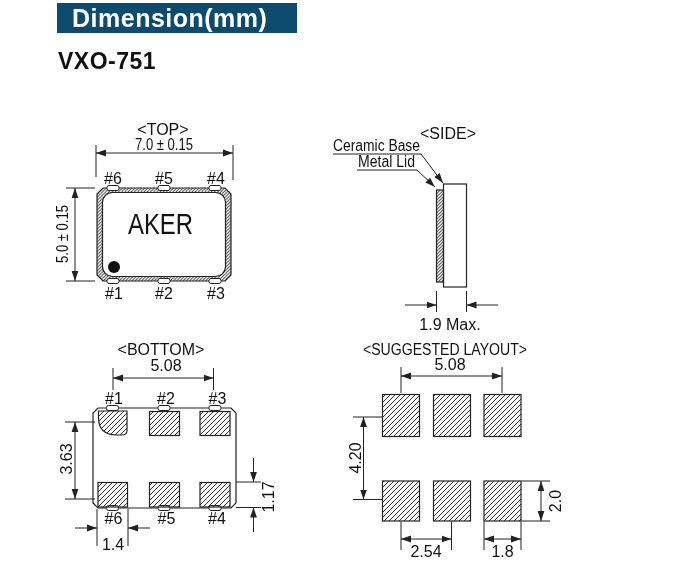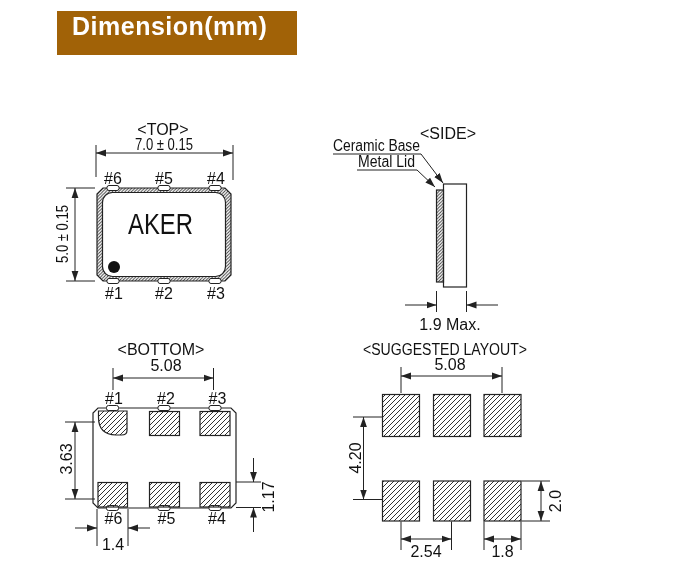--- a/index.html
+++ b/index.html
@@ -1,35 +1,36 @@
 <!DOCTYPE html>
 <html><head>
 <meta charset="utf-8">
 <style>
   html,body{margin:0;padding:0;background:#ffffff;}
   #stage{position:relative;width:693px;height:569px;background:#fff;overflow:hidden;
          font-family:"Liberation Sans",sans-serif;}
-  .header-bar{position:absolute;left:57px;top:11px;width:240px;height:44px;background:#a16207;}
+  .header-bar{position:absolute;left:57px;top:3px;width:240px;height:30px;background:#0c4a6e;}
   .header-bar span{display:block;color:#ffffff;font-weight:bold;font-size:25px;line-height:30px;
                    padding-left:15px;letter-spacing:0.5px;}
   .model{position:absolute;left:58px;top:48px;color:#111;font-weight:bold;font-size:23px;letter-spacing:0.5px;}
   svg{position:absolute;left:0;top:0;}
   .lbl{font-family:"Liberation Sans",sans-serif;font-size:16px;fill:#111;}
   .brand{font-family:"Liberation Sans",sans-serif;font-size:30px;fill:#111;}
   .obj{stroke:#222;stroke-width:1.2;}
   .dim{stroke:#222;stroke-width:1;}
 </style>
 </head>
 <body>
 
 <div id="stage">
 
   <div class="header-bar">
     <span>Dimension(mm)</span>
   </div>
+  <div class="model">VXO-751</div>
 
   <svg width="693" height="569" viewBox="0 0 693 569">
     <defs>
       <pattern id="h5" patternUnits="userSpaceOnUse" width="5" height="5">
         <path d="M-1,1 l2,-2 M0,5 l5,-5 M4,6 l2,-2" stroke="#333" stroke-width="1"></path>
       </pattern>
       <pattern id="h3" patternUnits="userSpaceOnUse" width="3.2" height="3.2">
         <path d="M-0.8,0.8 l1.6,-1.6 M0,3.2 l3.2,-3.2 M2.4,4 l1.6,-1.6" stroke="#333" stroke-width="0.9"></path>
       </pattern>
       <marker id="aE" markerUnits="userSpaceOnUse" markerWidth="12" markerHeight="8" refX="10" refY="4" orient="auto">

